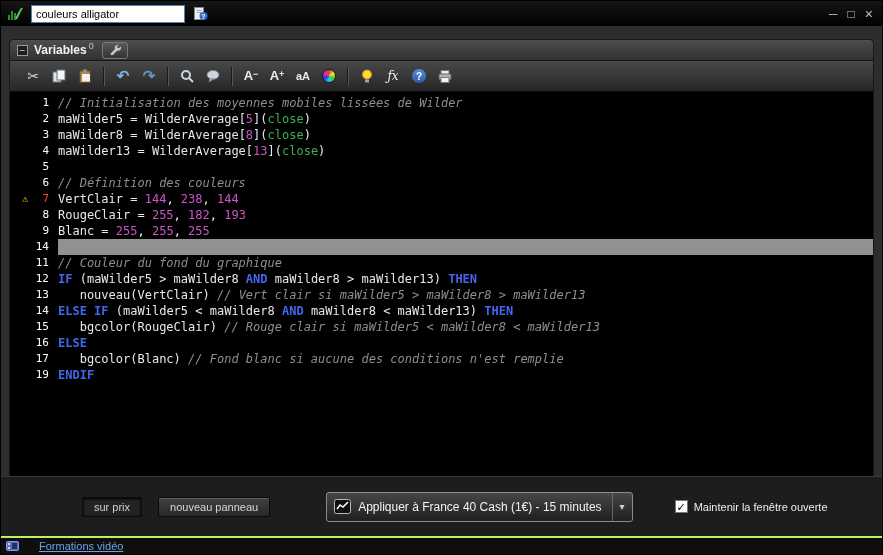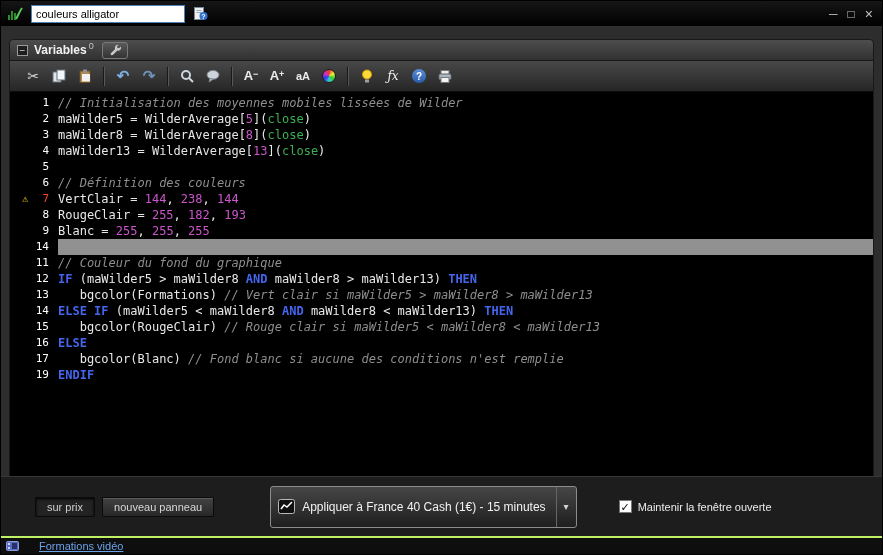--- a/index.html
+++ b/index.html
@@ -49,24 +49,24 @@
   .code-row.hl .code { background: #919191; }
   .tk-p { color: #e8e8e8; }
   .tk-c { color: #8e8e8e; font-style: italic; }
   .tk-k { color: #4466ee; font-weight: bold; }
   .tk-f { color: #e5e5e5; }
   .tk-n { color: #cc55cc; }
   .tk-v { color: #3cb054; }
 
   
   .footer { flex: 0 0 60px; background: #1d1d1d; border-top: 1px solid #383838; display: flex; align-items: center; }
-  .footer-buttons { margin-left: 34px; display: flex; gap: 7px; }
+  .footer-buttons { margin-left: 81px; display: flex; gap: 16px; }
   .btn { font-size: 11px; color: #d8d8d8; height: 20px; padding: 0 11px; background: linear-gradient(#424242, #272727); border: 1px solid #0a0a0a; box-shadow: inset 0 1px 0 #5c5c5c; border-radius: 1px; cursor: pointer; }
   .btn.pressed { background: #232323; box-shadow: inset 0 1px 3px #000; color: #cfcfcf; }
-  .apply { margin-left: 56px; height: 42px; display: flex; align-items: stretch; background: linear-gradient(#464646, #1f1f1f); border: 1px solid #8c8c8c; border-radius: 3px; overflow: hidden; cursor: pointer; }
+  .apply { margin-left: 56px; height: 30px; display: flex; align-items: stretch; background: linear-gradient(#464646, #1f1f1f); border: 1px solid #8c8c8c; border-radius: 3px; overflow: hidden; cursor: pointer; }
   .apply-main { display: flex; align-items: center; gap: 7px; padding: 0 10px 0 7px; }
   .apply-label { font-size: 12px; color: #f2f2f2; white-space: nowrap; }
   .apply-arrow { width: 20px; border-left: 1px solid #666; display: flex; align-items: center; justify-content: center; color: #d2d2d2; font-size: 10px; }
   .chk-group { margin-left: 42px; display: flex; align-items: center; gap: 6px; }
   .checkbox { width: 13px; height: 13px; background: #fff; border: 1px solid #777; color: #000; font-size: 11px; line-height: 12px; text-align: center; cursor: pointer; }
   .chk-label { font-size: 11px; color: #ececec; }
 
   
   .statusbar { flex: 0 0 18px; background: #0e0e0e; border-top: 2px solid #bef264; display: flex; align-items: center; gap: 20px; padding: 0 5px; }
   .status-link { font-size: 11px; color: #6ca2e8; text-decoration: underline; cursor: pointer; }
@@ -282,21 +282,21 @@
             <div class="code-row">
               <div class="gutter">
                 <span class="num">12</span>
               </div>
               <div class="code"><span class="tk-k">IF</span><span class="tk-p"> (maWilder5 &gt; maWilder8 </span><span class="tk-k">AND</span><span class="tk-p"> maWilder8 &gt; maWilder13) </span><span class="tk-k">THEN</span></div>
             </div>
             <div class="code-row">
               <div class="gutter">
                 <span class="num">13</span>
               </div>
-              <div class="code"><span class="tk-p">   bgcolor(Formations) </span><span class="tk-c">// Vert clair si maWilder5 &gt; maWilder8 &gt; maWilder13</span></div>
+              <div class="code"><span class="tk-p">   nouveau(VertClair) </span><span class="tk-c">// Vert clair si maWilder5 &gt; maWilder8 &gt; maWilder13</span></div>
             </div>
             <div class="code-row">
               <div class="gutter">
                 <span class="num">14</span>
               </div>
               <div class="code"><span class="tk-k">ELSE IF</span><span class="tk-p"> (maWilder5 &lt; maWilder8 </span><span class="tk-k">AND</span><span class="tk-p"> maWilder8 &lt; maWilder13) </span><span class="tk-k">THEN</span></div>
             </div>
             <div class="code-row">
               <div class="gutter">
                 <span class="num">15</span>

